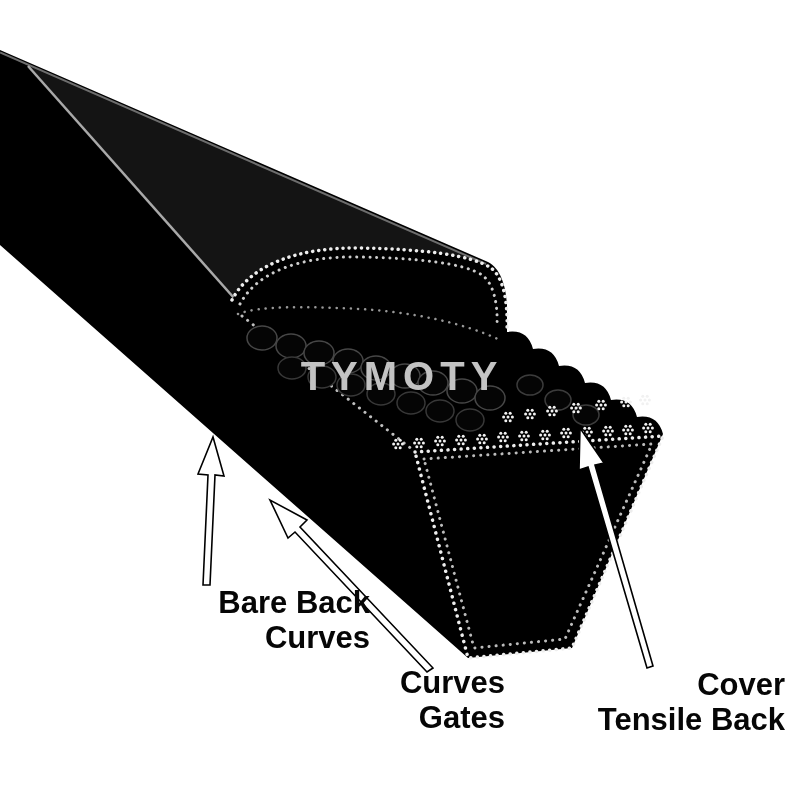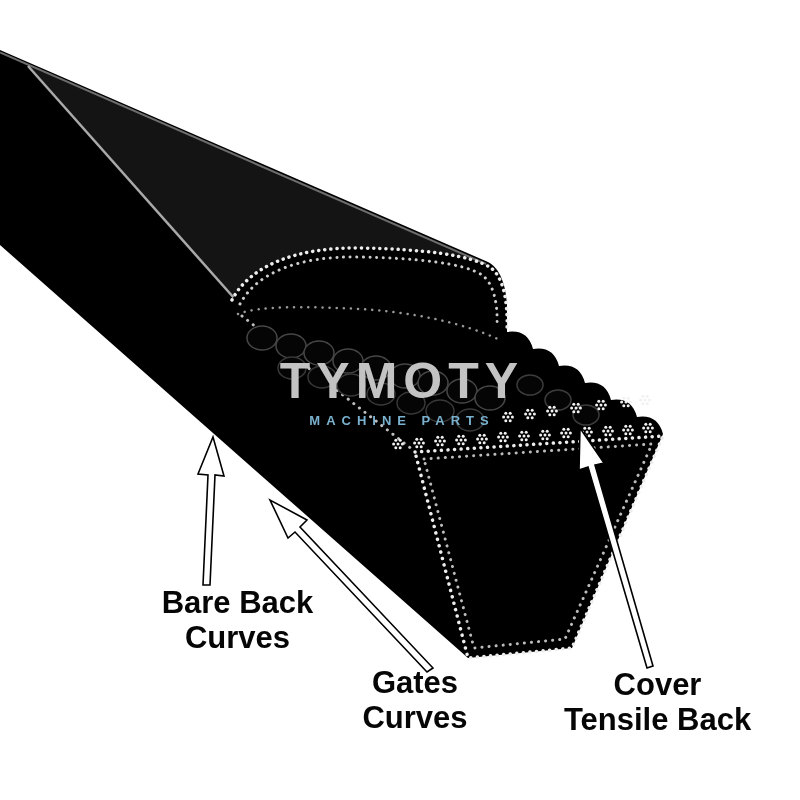--- a/index.html
+++ b/index.html
@@ -1,24 +1,24 @@
 <!DOCTYPE html>
 <html><head>
 <meta charset="utf-8">
 <style>
   html,body{margin:0;padding:0;background:#ffffff;}
   body{width:800px;height:800px;position:relative;overflow:hidden;
        font-family:"Liberation Sans",sans-serif;}
   .stage{position:absolute;inset:0;width:800px;height:800px;}
   .stage svg{position:absolute;left:0;top:0;}
   .watermark{position:absolute;left:258px;top:356px;width:288px;text-align:center;z-index:5;pointer-events:none;}
-  .watermark .brand{font-size:50px;font-weight:700;color:#c3c3c3;letter-spacing:6px;line-height:1;}
+  .watermark .brand{font-size:40px;font-weight:700;color:#c3c3c3;letter-spacing:6px;line-height:1;}
   .watermark .subtitle{margin-top:7px;font-size:13px;font-weight:700;color:#79b1ce;letter-spacing:6px;}
   .label{position:absolute;z-index:6;font-weight:700;font-size:31px;color:#060606;
-         text-align:center;line-height:1.12;}
+         text-align:right;line-height:1.12;}
   .label-bareback{left:105px;top:586px;width:265px;}
   .label-gates{left:325px;top:666px;width:180px;}
   .label-aramid{left:530px;top:668px;width:255px;}
 </style>
 </head>
 <body>
 
 <div class="stage">
 
   <svg width="800" height="800" viewBox="0 0 800 800">
@@ -119,31 +119,30 @@
 
     <g fill="#ffffff" stroke="#000000" stroke-width="1.6" stroke-linejoin="miter">
       <path d="M 203 585 L 208 475 L 198 474 L 213 437 L 224 476 L 215 475 L 210 585 Z"></path>
       <path d="M 427 672 L 295 532 L 288 538 L 270 500 L 307 520 L 300 527 L 433 668 Z"></path>
       <path d="M 647 668 L 588 467 L 579 470 L 580 428 L 604 463 L 595 465 L 653 666 Z"></path>
     </g>
   </svg>
 
   <div class="watermark">
     <div class="brand">TYMOTY</div>
-    <div class="subtitle">MACHINE PARTS</div>
   </div>
 
   <div class="label label-bareback">
     <div>Bare Back</div>
     <div>Curves</div>
   </div>
 
   <div class="label label-gates">
+    <div>Curves</div>
     <div>Gates</div>
-    <div>Curves</div>
   </div>
 
   <div class="label label-aramid">
     <div>Cover</div>
     <div>Tensile Back</div>
   </div>
 
 </div>
 
 </body></html>

